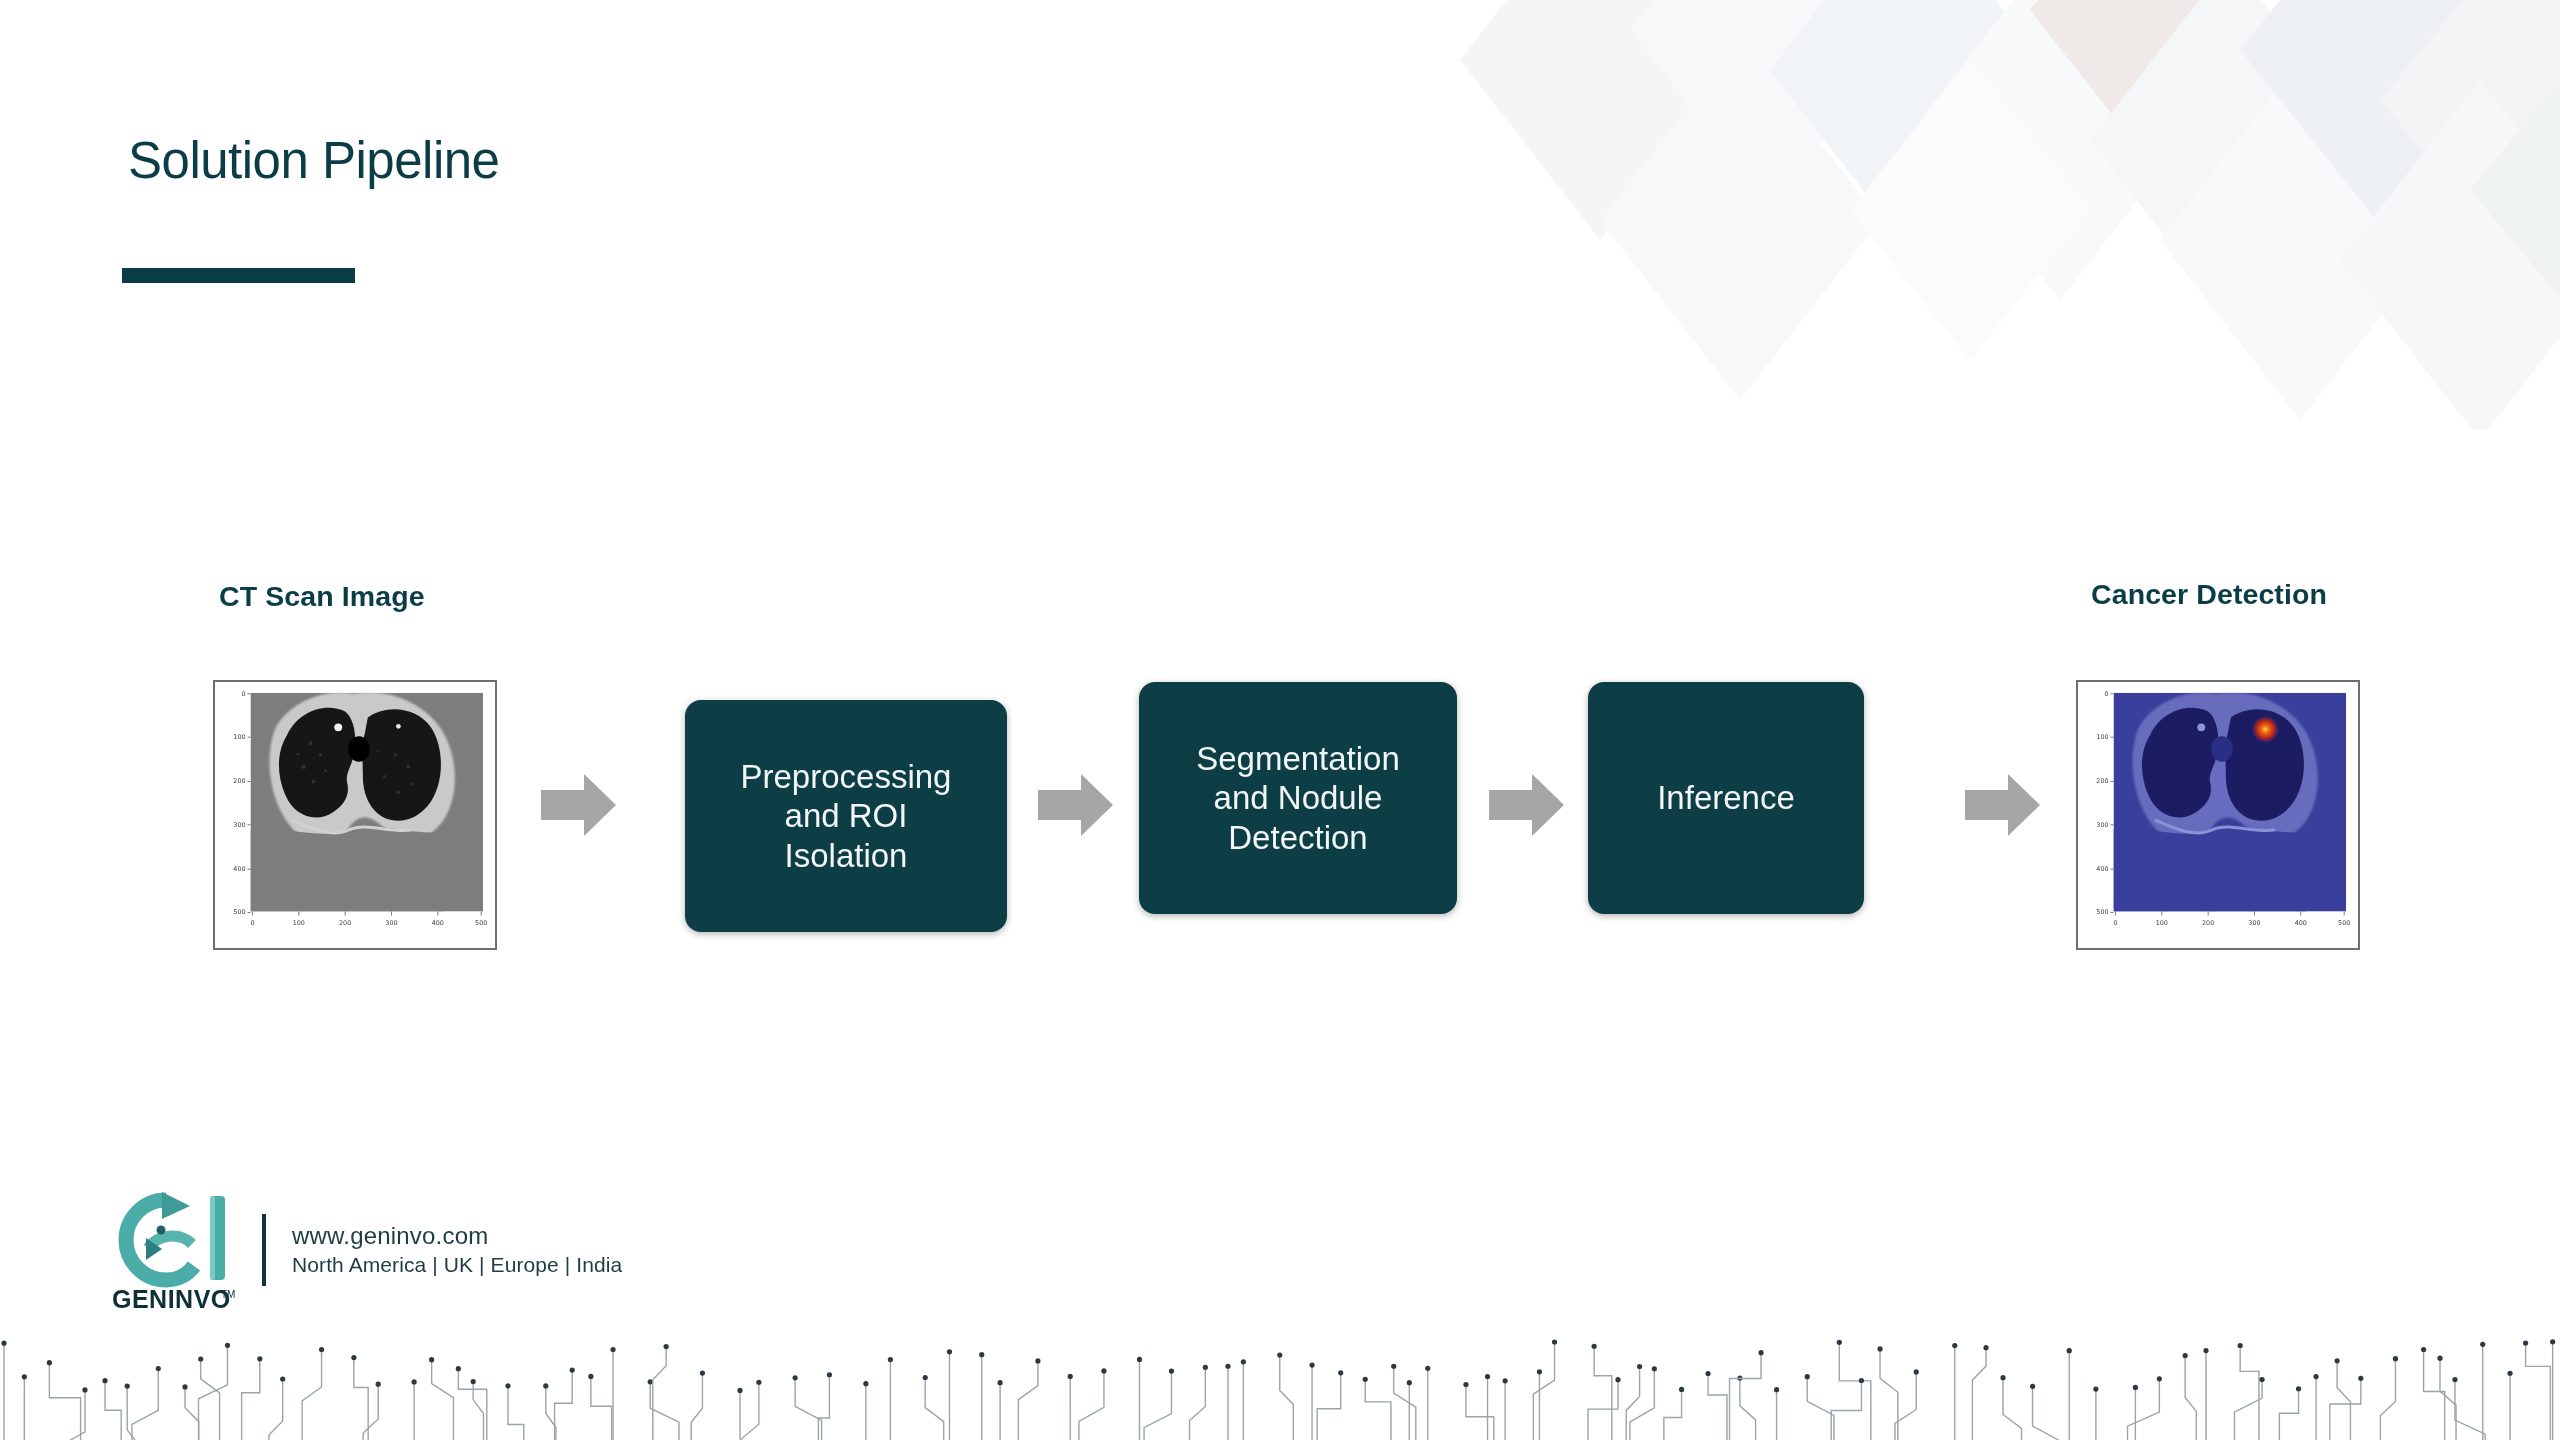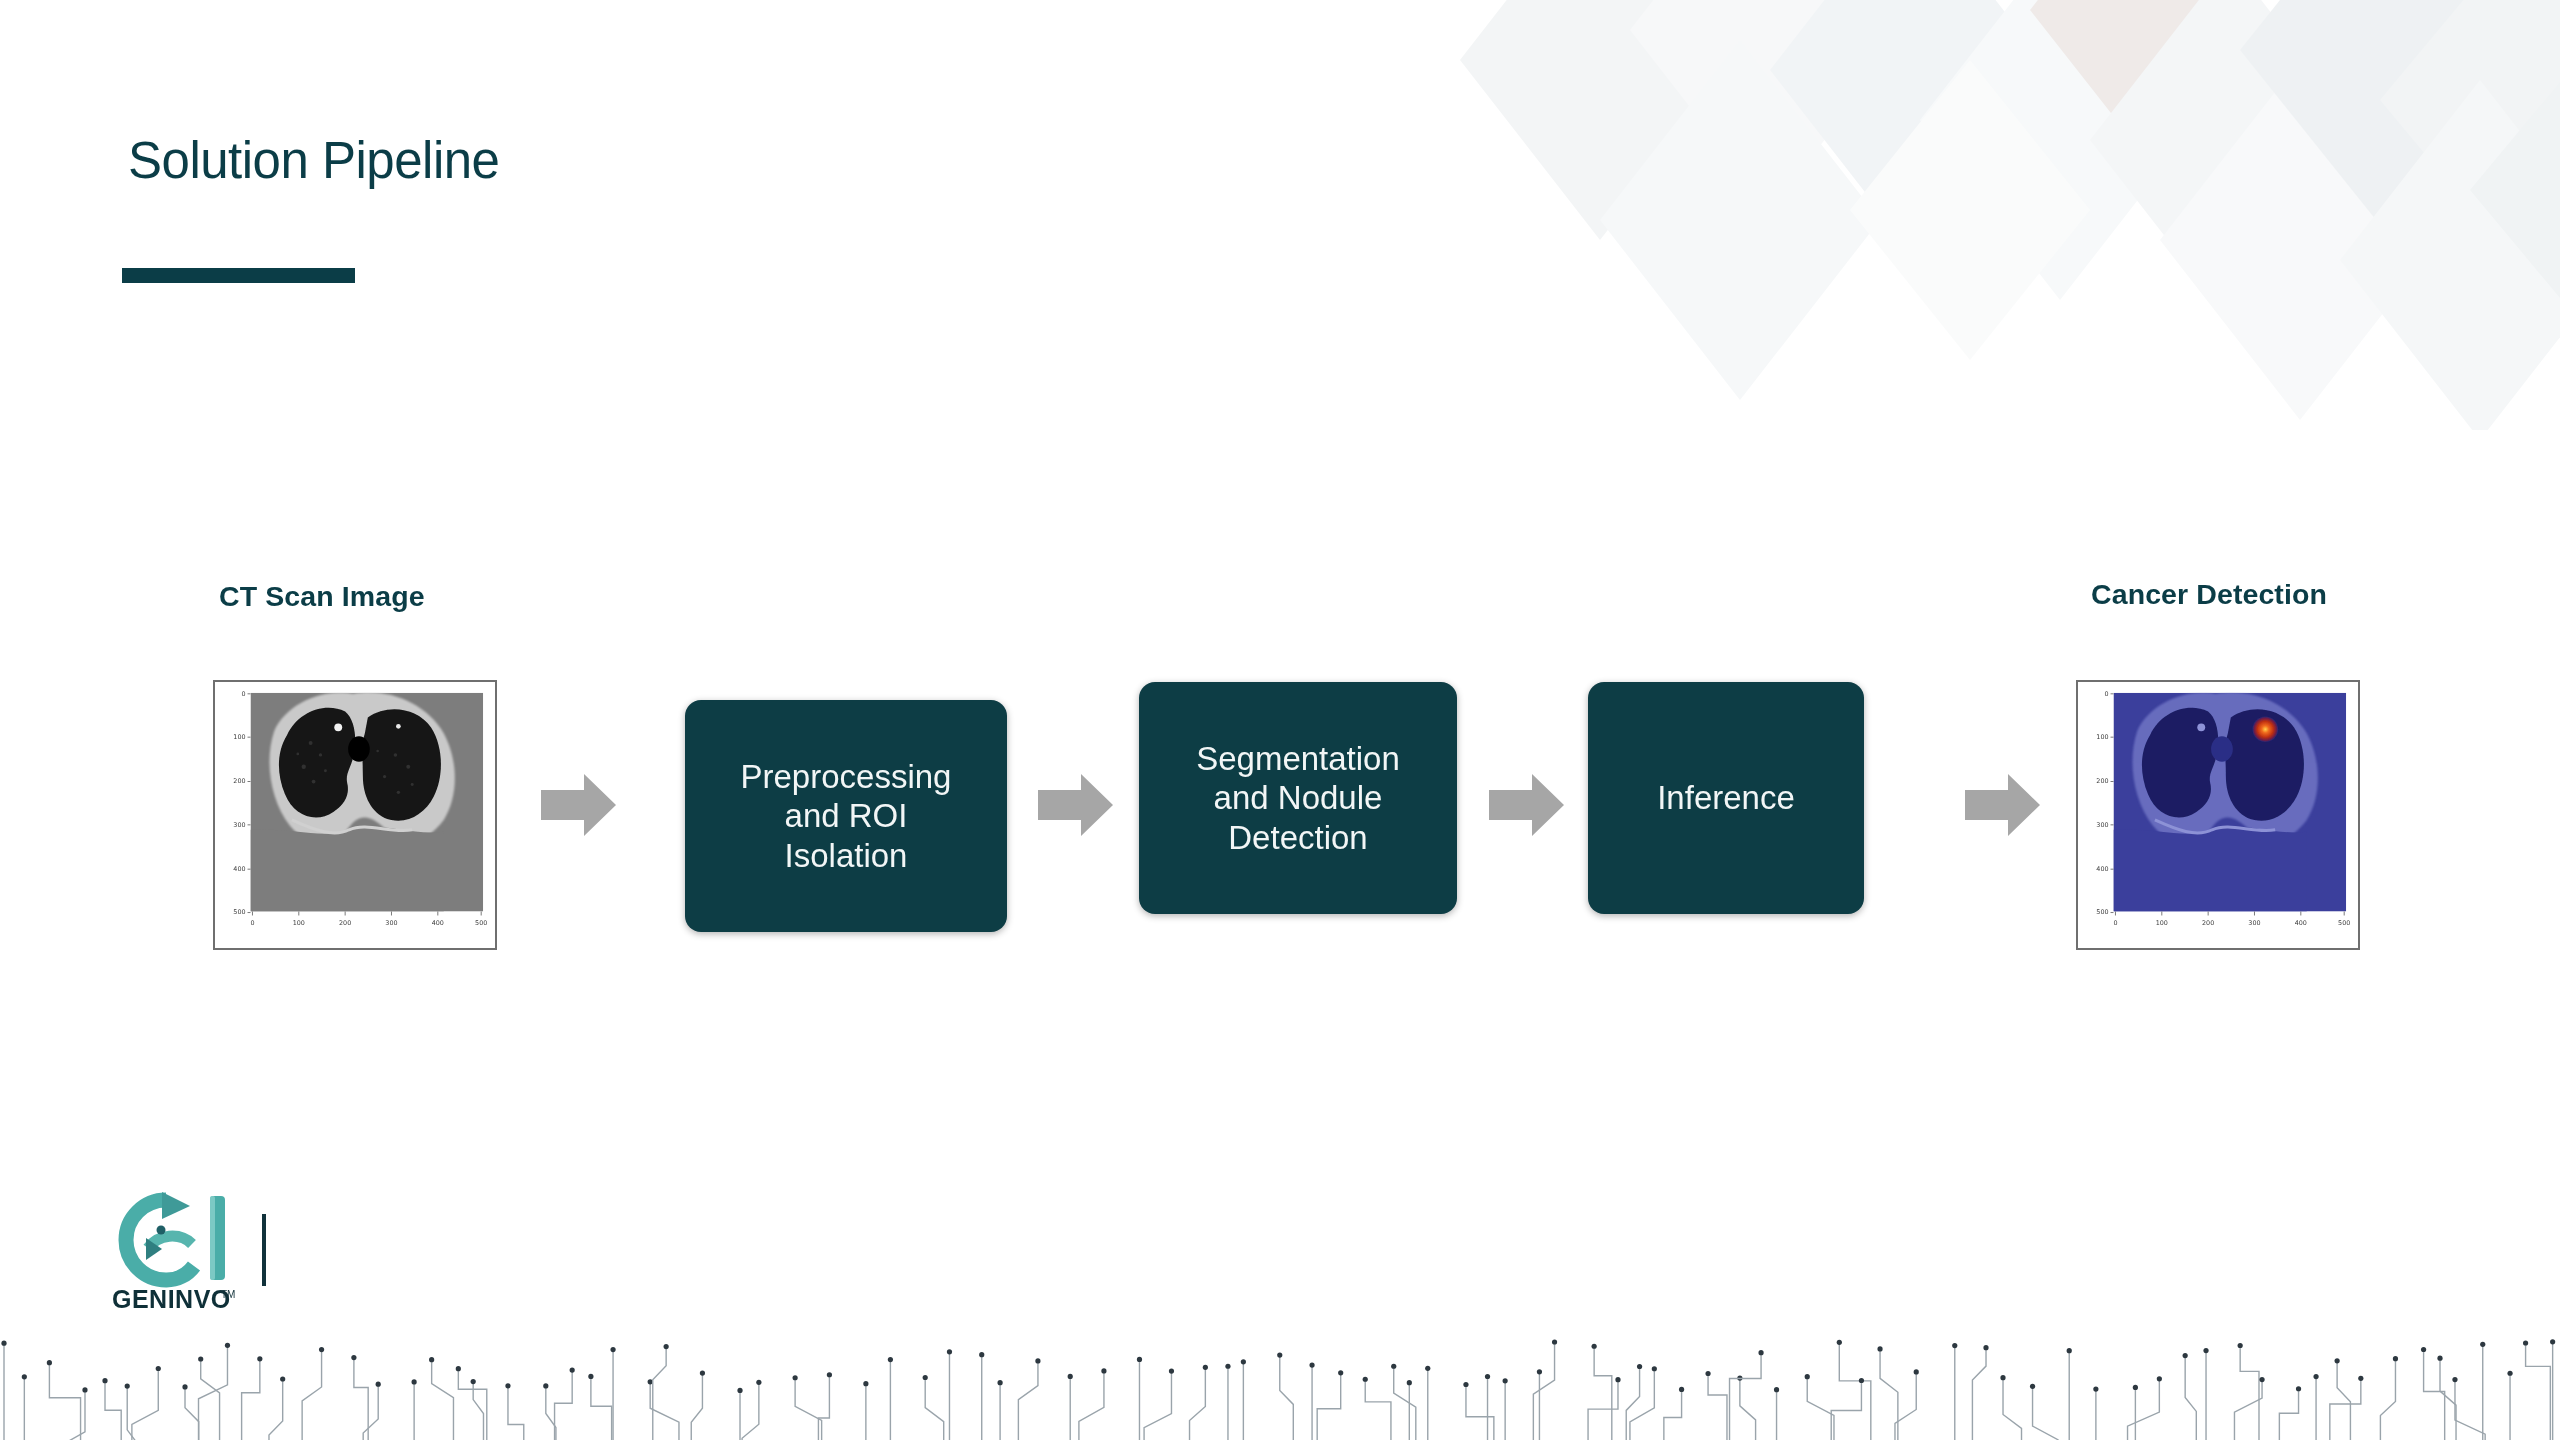--- a/index.html
+++ b/index.html
@@ -419,20 +419,24 @@
       <rect x="98" y="10" width="15" height="84" rx="4" fill="#4aada8"></rect>
       <rect x="98" y="10" width="5" height="84" rx="2" fill="#7cc9c4"></rect>
 
       <text x="0" y="122" font-family="Liberation Sans, sans-serif" font-size="25" font-weight="bold" fill="#0f3038" letter-spacing="0.5">GENINVO</text>
       <text x="109" y="112" font-family="Liberation Sans, sans-serif" font-size="10" fill="#0f3038">TM</text>
     </svg>
   </div>
 
   <div id="footer-divider"></div>
 
+  <div id="footer-text">
+    <div id="footer-url">www.geninvo.com</div>
+    <div id="footer-regions">North America | UK | Europe | India</div>
+  </div>
 </div>
 
 <div id="circuit-strip">
   <svg id="circuit-svg" viewBox="0 0 2560 105" width="2560" height="105" preserveAspectRatio="none">
       <path d="M4 8.135550976794004 L4 105" stroke="#9aa4ab" stroke-width="1.4" fill="none"></path>
       <circle cx="4" cy="8.135550976794004" r="2.6" fill="#2d3840"></circle>
       <path d="M24.336105118662168 41.84995867491232 L24.336105118662168 105" stroke="#9aa4ab" stroke-width="1.4" fill="none"></path>
       <circle cx="24.336105118662168" cy="41.84995867491232" r="2.6" fill="#2d3840"></circle>
       <path d="M49.40675933724584 27.684360514247956 L49.40675933724584 62.682045000922884 L80.55988892473275 62.682045000922884 L80.55988892473275 105" stroke="#9aa4ab" stroke-width="1.4" fill="none"></path>
       <circle cx="49.40675933724584" cy="27.684360514247956" r="2.6" fill="#2d3840"></circle>

